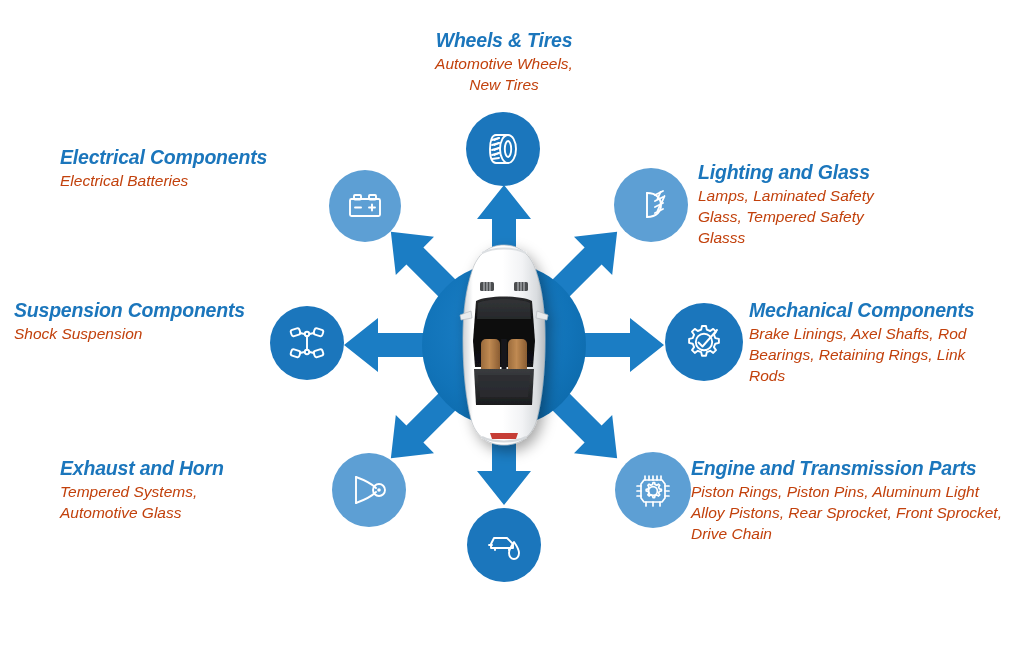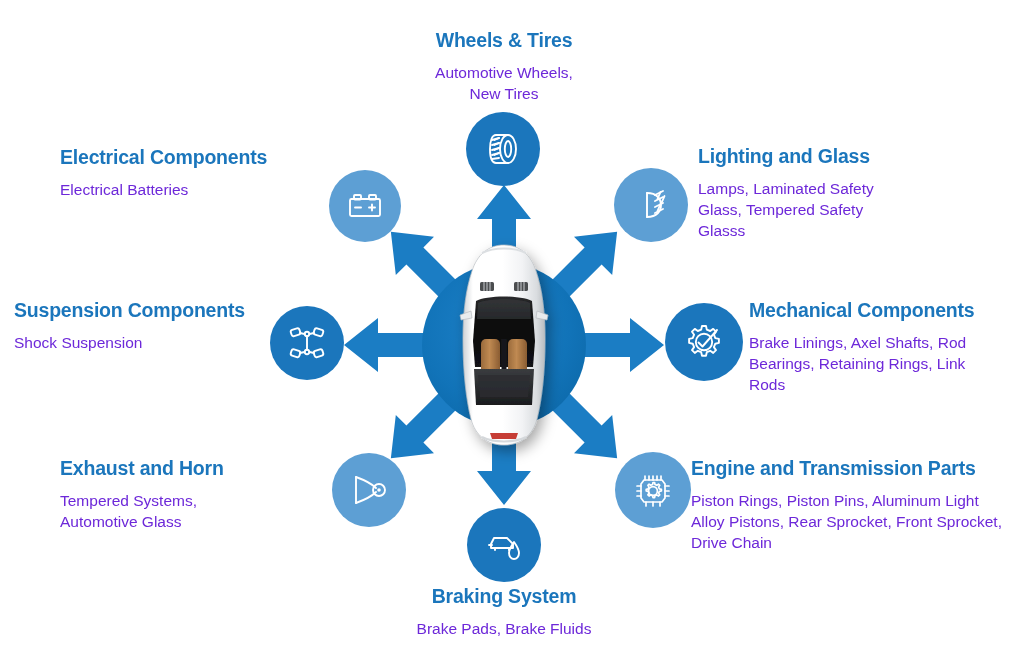--- a/index.html
+++ b/index.html
@@ -16,34 +16,35 @@
     position: relative;
     width: 1024px;
     height: 658px;
     background: #ffffff;
     overflow: hidden;
   }
 
   
   .node-text {
     position: absolute;
+    font-style: italic;
   }
   .node-title {
     color: #1b76bc;
     font-weight: bold;
     font-size: 19.5px;
     line-height: 24px;
     letter-spacing: -0.2px;
     white-space: nowrap;
   }
   .node-desc {
-    color: #6d28d9;
+    color: #c2410c;
     font-size: 15.5px;
     line-height: 21px;
-    margin-top: 10px;
+    margin-top: 1px;
   }
   .align-right { text-align: left; }
   .align-left  { text-align: left; }
   .align-center{ text-align: center; }
 
   
   .icon-badge {
     position: absolute;
     border-radius: 50%;
     display: flex;
@@ -204,21 +205,21 @@
   </div>
 
   <div class="icon-badge" style="left:614px; top:168px; width:74px; height:74px; background:#5d9fd4;">
     <svg width="42" height="42" viewBox="0 0 42 42" fill="none" stroke="#ffffff" stroke-width="1.9" stroke-linecap="round" stroke-linejoin="round">
       <path d="M17 9 L17 33"></path>
       <path d="M17 9 C27 9 31 15 31 21 C31 27 27 33 17 33"></path>
       <path d="M25 11 L33 7 M25 17 L33 13 M25 23 L33 19 M25 29 L33 25"></path>
       <path d="M30.5 8 L27.5 15 M34.5 12 L31.5 19 M30.5 20 L27.5 27"></path>
     </svg>
   </div>
-  <div class="node-text align-left" style="left:698px; top:144px; width:310px;">
+  <div class="node-text align-left" style="left:698px; top:160px; width:310px;">
     <div class="node-title">Lighting and Glass</div>
     <div class="node-desc">
       <div>Lamps, Laminated Safety</div>
       <div>Glass, Tempered Safety</div>
       <div>Glasss</div>
     </div>
   </div>
 
   <div class="icon-badge" style="left:665px; top:303px; width:78px; height:78px; background:#1b76bc;">
     <svg width="46" height="46" viewBox="0 0 46 46" fill="none" stroke="#ffffff" stroke-width="1.9" stroke-linecap="round" stroke-linejoin="round">
@@ -256,26 +257,20 @@
     </div>
   </div>
 
   <div class="icon-badge" style="left:467px; top:508px; width:74px; height:74px; background:#1b76bc;">
     <svg width="42" height="42" viewBox="0 0 42 42" fill="none" stroke="#ffffff" stroke-width="1.9" stroke-linecap="round" stroke-linejoin="round">
       <path d="M8 24 L8 20 L11 14 L24 14 L30 20 L30 24 L8 24"></path>
       <path d="M6 21 L9 21"></path>
       <path d="M12 24 L12 26 M26 24 L26 26"></path>
       <path d="M31 18 C31 18 26 25 26 29 C26 32.5 28.3 35 31 35 C33.7 35 36 32.5 36 29 C36 25 31 18 31 18 Z"></path>
     </svg>
-  </div>
-  <div class="node-text align-center" style="left:382px; top:584px; width:244px;">
-    <div class="node-title">Braking System</div>
-    <div class="node-desc">
-      <div>Brake Pads, Brake Fluids</div>
-    </div>
   </div>
 
   <div class="node-text align-right" style="left:60px; top:456px; width:260px;">
     <div class="node-title">Exhaust and Horn</div>
     <div class="node-desc">
       <div>Tempered Systems,</div>
       <div>Automotive Glass</div>
     </div>
   </div>
   <div class="icon-badge" style="left:332px; top:453px; width:74px; height:74px; background:#5d9fd4;">

